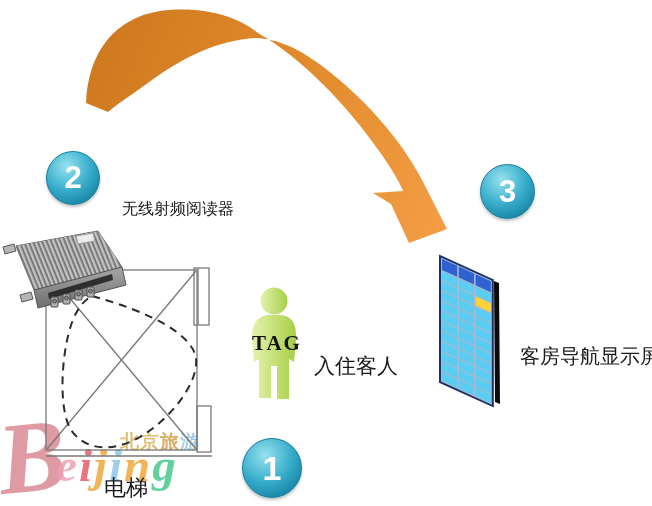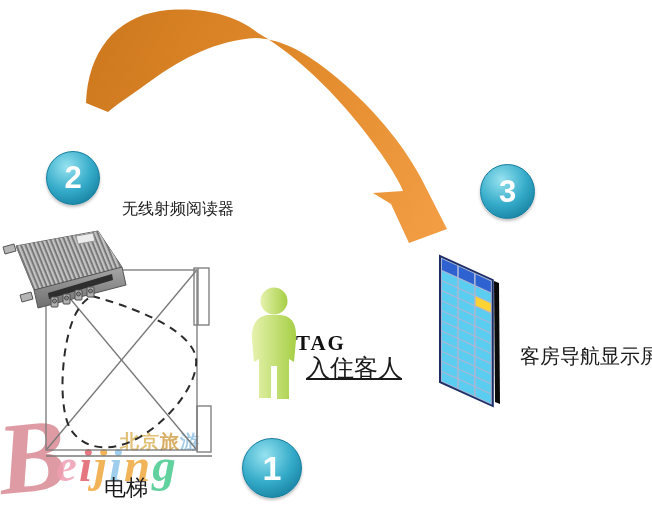--- a/index.html
+++ b/index.html
@@ -9,24 +9,24 @@
   
   .badge{position:absolute;border-radius:50%;display:flex;align-items:center;justify-content:center;
          color:#fff;font-weight:bold;font-family:"Liberation Sans",sans-serif;
          box-shadow:0 2px 3px rgba(0,0,0,.25);}
   #badge-1{left:242px;top:438px;width:58px;height:58px;font-size:34px;}
   #badge-2{left:46px;top:151px;width:52px;height:52px;font-size:31px;}
   #badge-3{left:480px;top:164px;width:53px;height:53px;font-size:31px;}
   
   .lbl{position:absolute;color:#1a1a1a;font-family:"Liberation Serif",serif;white-space:nowrap;}
   #lbl-reader{left:122px;top:199px;font-size:16px;}
-  #lbl-guest{left:306px;top:352px;font-size:24px;text-decoration:underline;}
+  #lbl-guest{left:314px;top:352px;font-size:21px;}
   #lbl-display{left:520px;top:343px;font-size:20px;}
   #lbl-elevator{left:104px;top:473px;font-size:22px;font-family:Liberation Serif, serif;}
-  #lbl-tag{left:252px;top:331px;font-size:21px;font-weight:bold;letter-spacing:2px;color:#111;margin-left:44px;}
+  #lbl-tag{left:252px;top:331px;font-size:21px;font-weight:bold;letter-spacing:2px;color:#111;}
   
   .wm{position:absolute;font-style:italic;font-weight:bold;font-family:"Liberation Serif",serif;}
   #wm-b{left:-2px;top:406px;font-size:102px;line-height:1;transform:rotate(-6deg);opacity:.8;}
   #wm-word{left:56px;top:442px;font-size:47px;line-height:1;letter-spacing:2px;opacity:.85;}
   #wm-cn{left:120px;top:432px;font-size:19px;line-height:1;letter-spacing:1px;opacity:.8;font-style:normal;}
 </style>
 </head>
 <body>
 
 <div class="stage">

